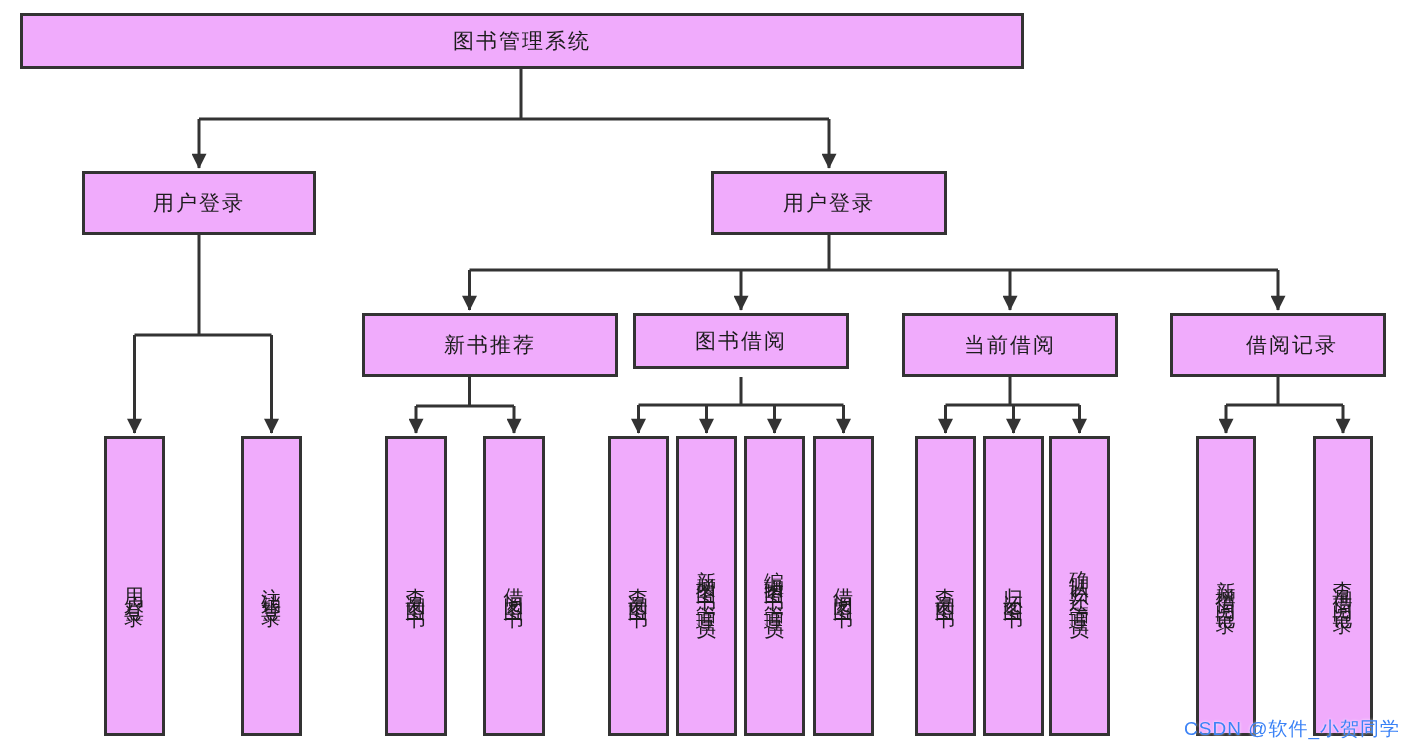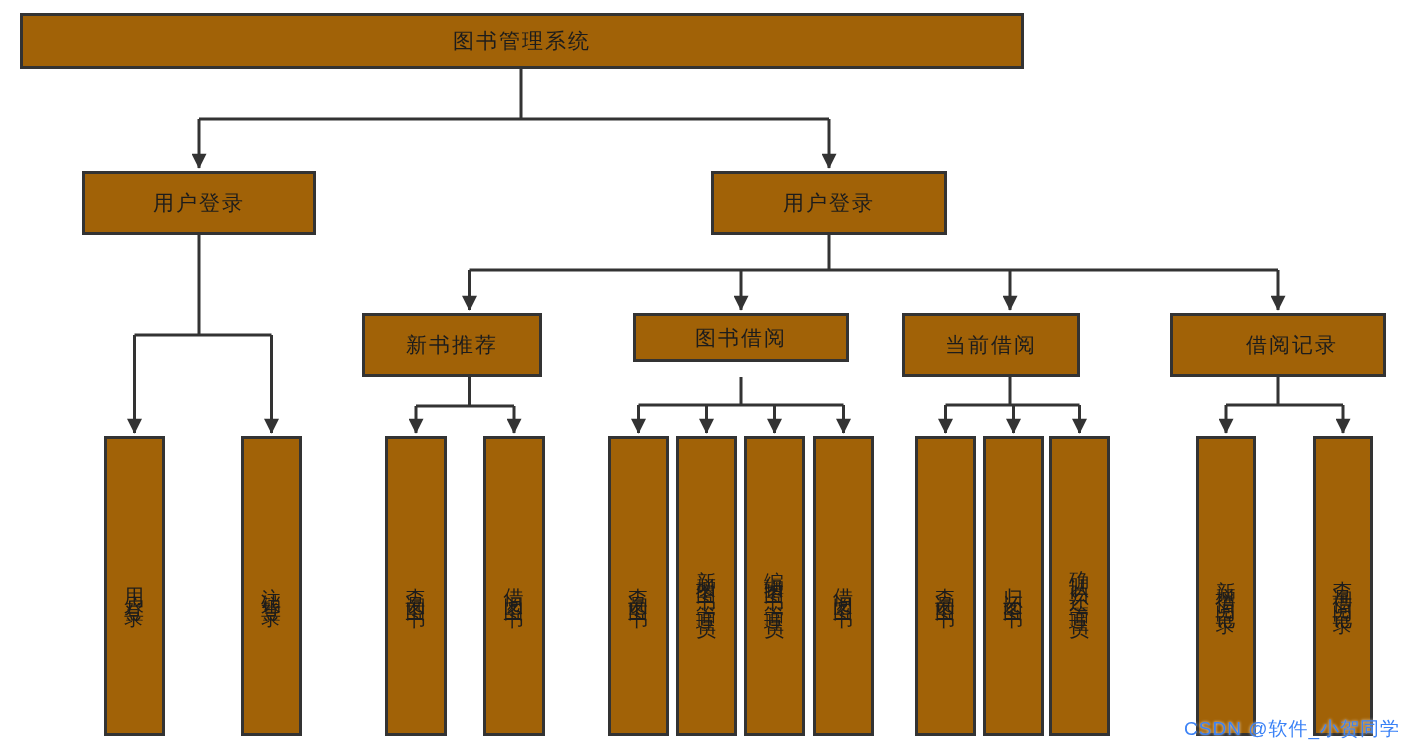--- a/index.html
+++ b/index.html
@@ -19,21 +19,21 @@
   #wires {
     position: absolute;
     left: 0; top: 0;
     width: 1405px; height: 747px;
     z-index: 1;
   }
   .node {
     position: absolute;
     box-sizing: border-box;
     border: 3px solid #333333;
-    background: #a16207;
+    background: #f0abfc;
     display: flex;
     align-items: center;
     justify-content: center;
     color: #1c1c1c;
     z-index: 2;
   }
   .node.h {
     font-size: 21px;
     letter-spacing: 2px;
     white-space: nowrap;
@@ -122,23 +122,23 @@
         <path d="M1343,405 V433" marker-end="url(#arr)"></path>
       </g>
     </g>
   </svg>
 
   <div class="node h" style="left:20px; top:13px; width:1004px; height:56px;">图书管理系统</div>
 
   <div class="node h" style="left:82px; top:171px; width:234px; height:64px;">用户登录</div>
   <div class="node h" style="left:711px; top:171px; width:236px; height:64px;">用户登录</div>
 
-  <div class="node h" style="left:362px; top:313px; width:180px; height:64px;">新书推荐</div>
-  <div class="node h" style="left:633px; top:313px; width:216px; height:49px;">图书借阅</div>
-  <div class="node h" style="left:902px; top:313px; width:178px; height:64px;">当前借阅</div>
+  <div class="node h" style="left:362px; top:313px; width:256px; height:64px;">新书推荐</div>
+  <div class="node h" style="left:633px; top:313px; width:216px; height:56px;">图书借阅</div>
+  <div class="node h" style="left:902px; top:313px; width:216px; height:64px;">当前借阅</div>
   <div class="node h" style="left:1170px; top:313px; width:216px; height:64px;padding-left:28px;">借阅记录</div>
 
   <div class="node v" style="left:104px; width:61px;">
     <span class="vtext">用户登录</span>
   </div>
   <div class="node v" style="left:241px; width:61px;">
     <span class="vtext">注销登录</span>
   </div>
 
   <div class="node v" style="left:385px; width:62px;">

